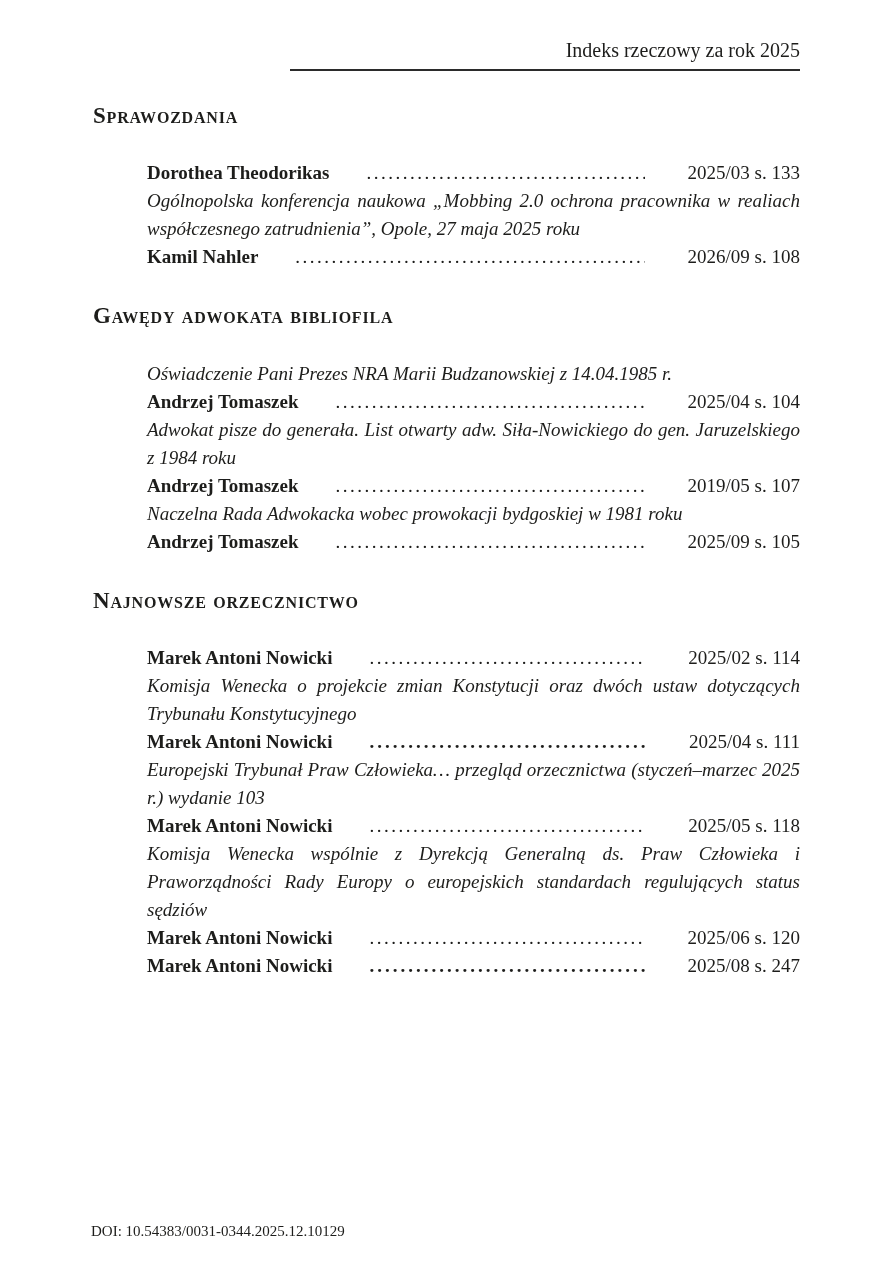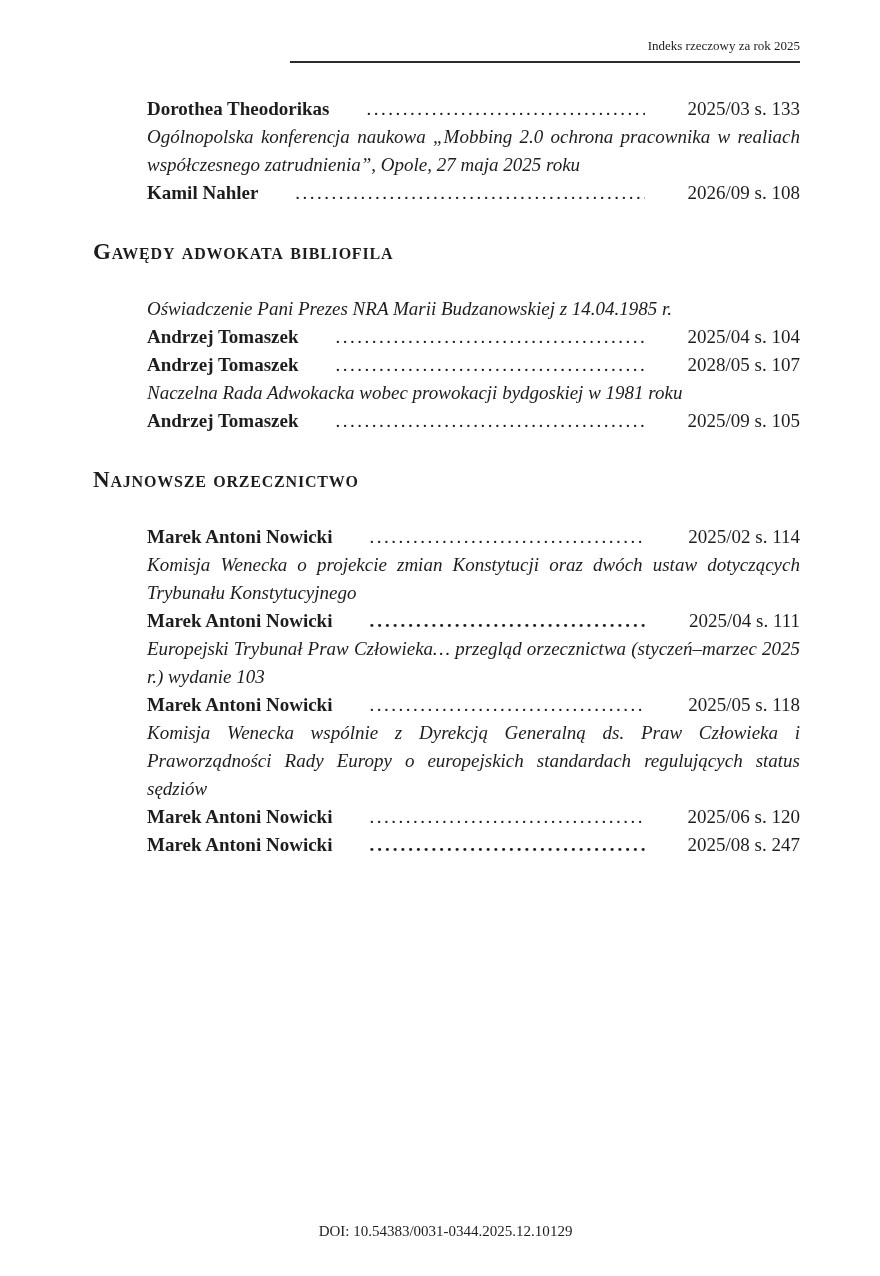--- a/index.html
+++ b/index.html
@@ -14,21 +14,21 @@
     background: #ffffff;
     color: #1d1d1b;
     font-family: "Liberation Serif", "DejaVu Serif", serif;
     box-sizing: border-box;
     padding: 38px 80px 0 93px;
     overflow: hidden;
   }
   
   .page-header {
     text-align: right;
-    font-size: 13px;
+    font-size: 20px;
     line-height: 1.2;
   }
   .header-rule {
     margin-top: 7px;
     margin-left: 197px;
     height: 2px;
     background: #2b2b2b;
   }
   
   .section { margin-top: 32px; }
@@ -72,36 +72,37 @@
   }
   .leader.bold { font-weight: 700; letter-spacing: 3px; }
   .ref { white-space: nowrap; }
   
   .page-footer {
     position: absolute;
     left: 91px;
     right: 80px;
     bottom: 36px;
     display: flex;
-    justify-content: center;
+    justify-content: flex-start;
     font-size: 15px;
     line-height: 1.2;
   }
 </style>
 </head>
 <body>
 
 <div class="page">
 
   <div class="page-header">
     <span>Indeks rzeczowy za rok 2025</span>
     <div class="header-rule"></div>
   </div>
 
   <div class="section">
+    <div class="section-heading">Sprawozdania</div>
     <div class="entries">
 
       <div class="entry">
         <div class="author-line">
           <span class="author">Dorothea Theodorikas</span>
           <span class="leader">............................................................................................................................................................................................................................................................................................................</span>
           <span class="ref">2025/03 s. 133</span>
         </div>
       </div>
 
@@ -124,24 +125,25 @@
       <div class="entry">
         <div class="entry-title">Oświadczenie Pani Prezes NRA Marii Budzanowskiej z 14.04.1985 r.</div>
         <div class="author-line">
           <span class="author">Andrzej Tomaszek</span>
           <span class="leader">............................................................................................................................................................................................................................................................................................................</span>
           <span class="ref">2025/04 s. 104</span>
         </div>
       </div>
 
       <div class="entry">
+        <div class="entry-title">Adwokat pisze do generała. List otwarty adw. Siła-Nowickiego do gen. Jaruzelskiego z 1984 roku</div>
         <div class="author-line">
           <span class="author">Andrzej Tomaszek</span>
           <span class="leader">............................................................................................................................................................................................................................................................................................................</span>
-          <span class="ref">2028/05 s. 107</span>
+          <span class="ref">2019/05 s. 107</span>
         </div>
       </div>
 
       <div class="entry">
         <div class="entry-title">Naczelna Rada Adwokacka wobec prowokacji bydgoskiej w 1981 roku</div>
         <div class="author-line">
           <span class="author">Andrzej Tomaszek</span>
           <span class="leader">............................................................................................................................................................................................................................................................................................................</span>
           <span class="ref">2025/09 s. 105</span>
         </div>

